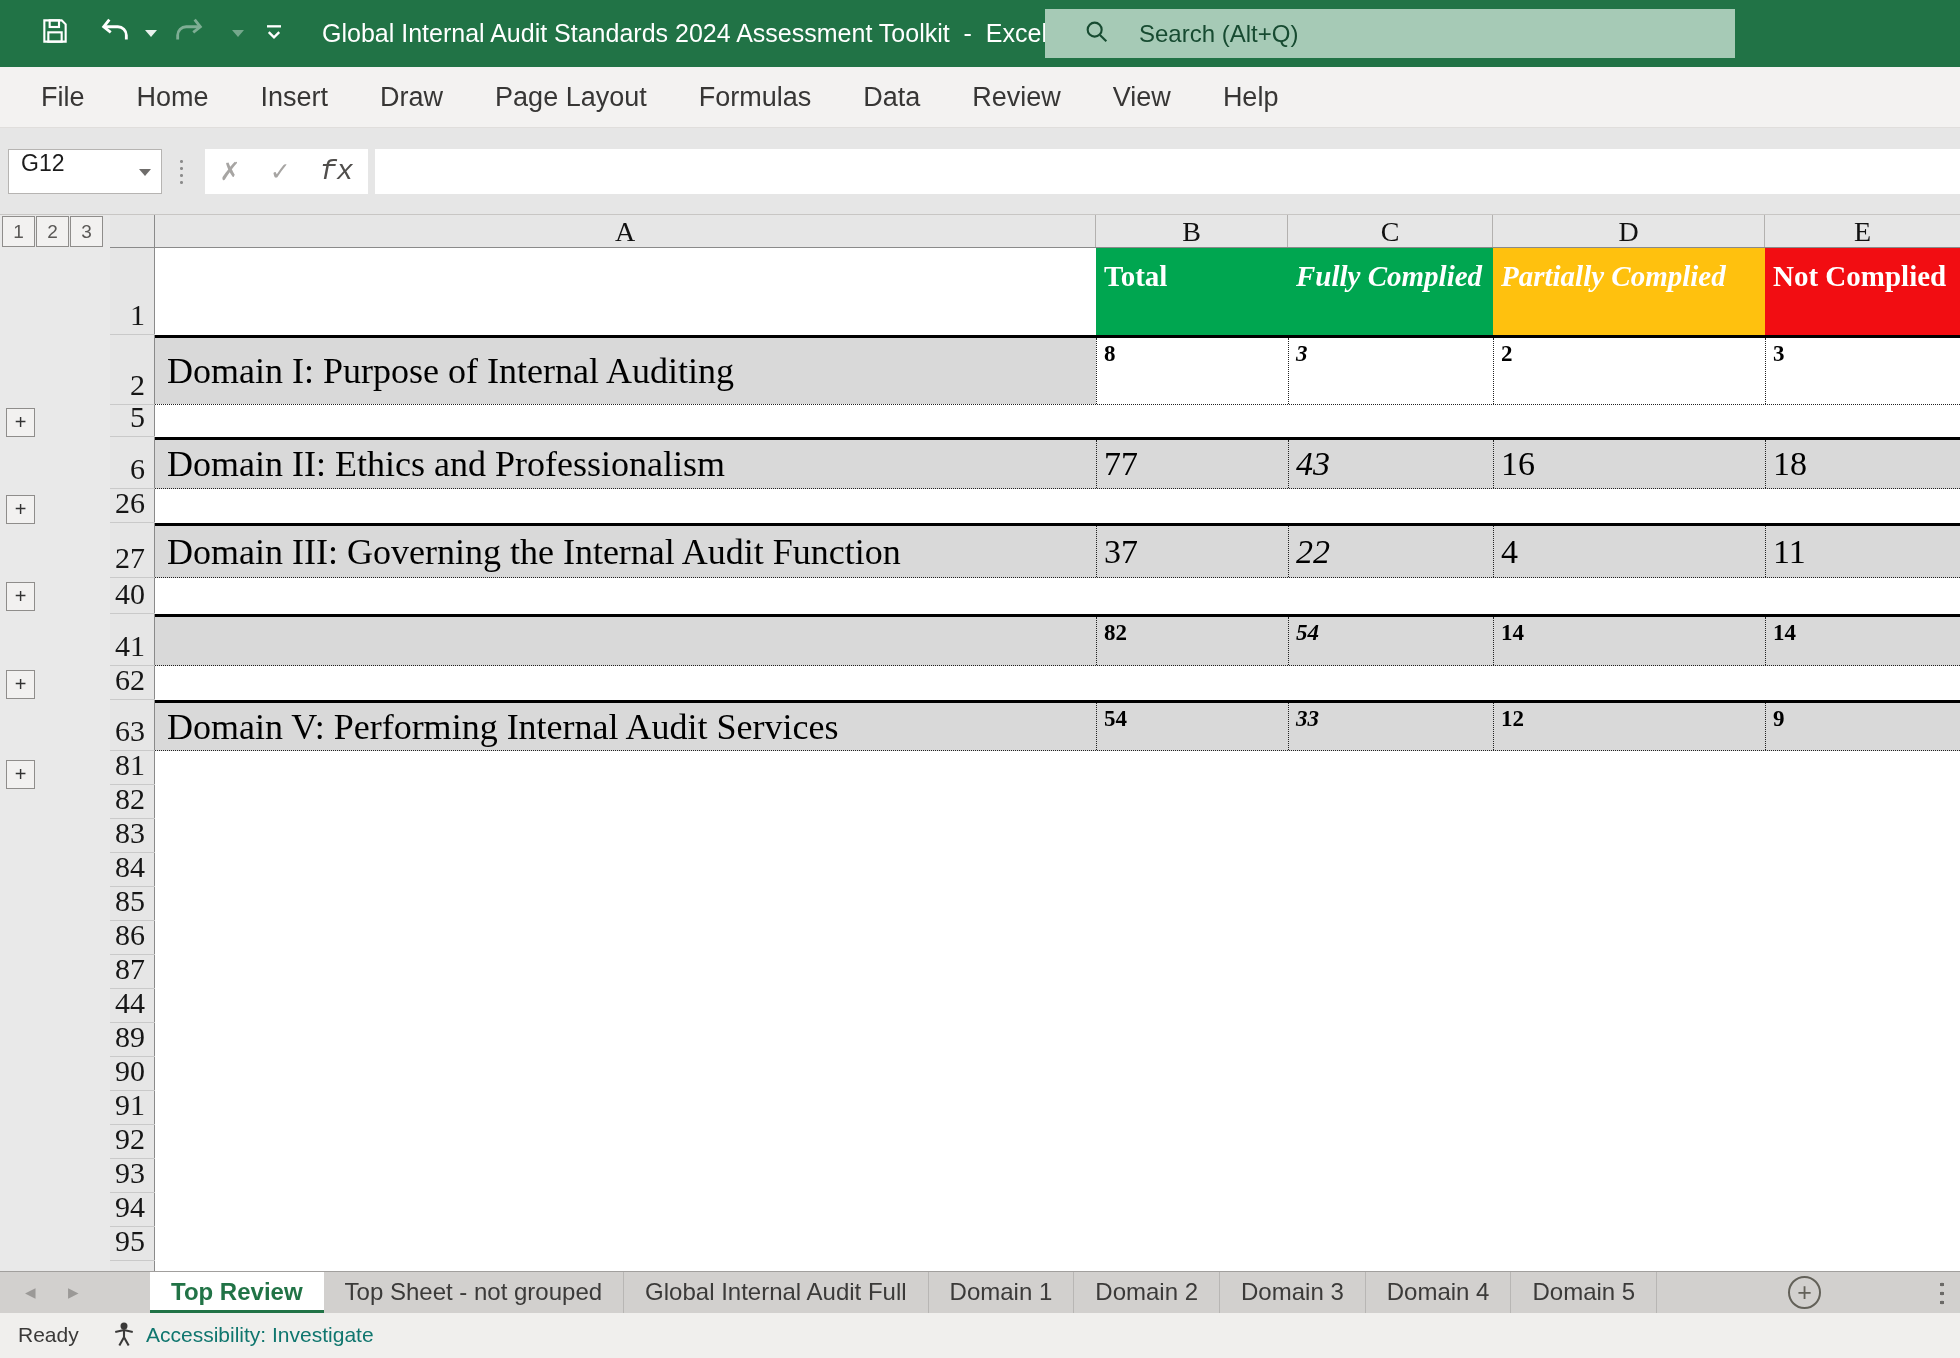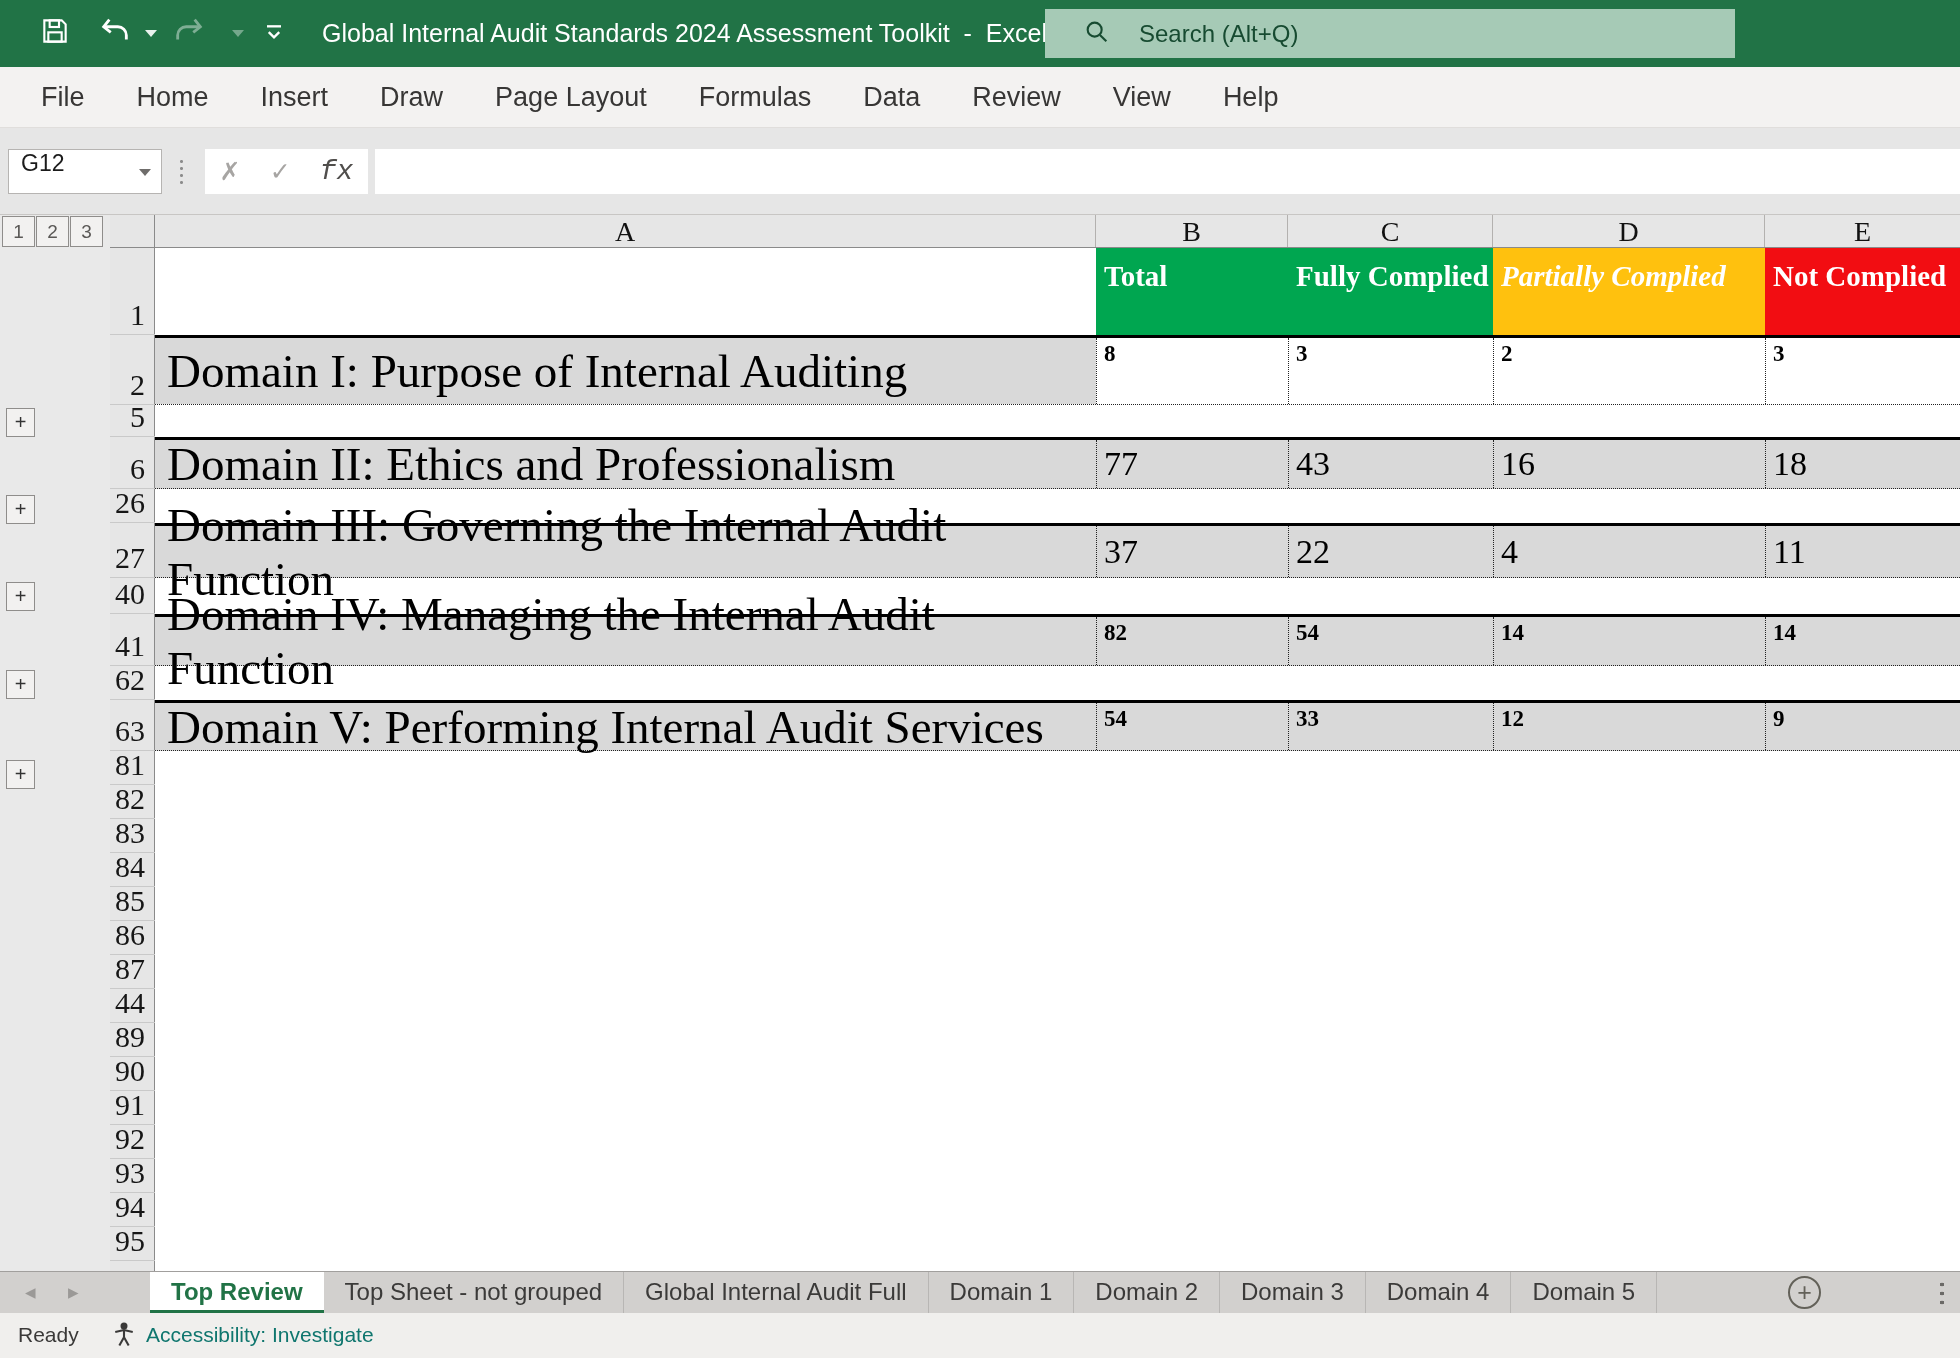--- a/index.html
+++ b/index.html
@@ -55,24 +55,24 @@
   .dband { border-top:3px solid #000; border-bottom:1px dotted #222; background:#d9d9d9; }
   #band-r1 { top:33px; height:87px; }
   #band-r2 { top:120px; height:70px; background:transparent; }
   #band-r6 { top:222px; height:52px; }
   #band-r27 { top:308px; height:55px; }
   #band-r41 { top:399px; height:52px; }
   #band-r63 { top:485px; height:51px; }
 
   .hcell { position:absolute; top:0; bottom:0; color:#fff; font-weight:700; font-family:"Liberation Serif",serif; font-size:29px; line-height:1.38; padding:8px 0 0 8px; }
   .bg-green { background:#00a650; } .bg-amber { background:#ffc10e;font-style:italic; } .bg-red { background:#f20d12; }
-  .cB { left:941px; width:192px; } .cC { left:1133px; width:205px; }
+  .cB { left:941px; width:192px; } .cC { left:1133px; width:205px;font-style:italic; }
   .cD { left:1338px; width:272px; } .cE { left:1610px; right:0; }
 
-  .alabel { position:absolute; left:0; top:0; bottom:0; width:941px; display:flex; align-items:center; padding-left:12px; font-family:"Liberation Serif",serif; font-size:47px; color:#000; }
+  .alabel { position:absolute; left:0; top:0; bottom:0; width:941px; display:flex; align-items:center; padding-left:12px; font-family:"Liberation Serif",serif; font-size:36px; color:#000; }
   #band-r2 .alabel { background:#d9d9d9; }
   .dcell { position:absolute; top:0; bottom:0; border-left:1px dotted #222; padding-left:7px; font-family:"Liberation Serif",serif; color:#000; }
   .v-sm { font-weight:700; font-size:23px; padding-top:3px; }
   .v-lg { font-size:34px; display:flex; align-items:center; }
 
   
   #tabbar { position:absolute; left:0; top:1271px; width:1960px; height:42px; background:#d2d0ce; border-top:1px solid #a19f9d; }
   .tabnav { position:absolute; top:8px; font-size:21px; color:#9b9997; }
   #tabs { position:absolute; left:150px; top:0; height:41px; display:flex; }
   .stab { height:41px; line-height:39px; padding:0 21px; font-size:24px; color:#3b3a39; border-right:1px solid #b8b6b4; white-space:nowrap; }
@@ -248,23 +248,20 @@
     <div class="alabel">
         <span>Domain III: Governing the Internal Audit Function</span>
       </div>
     <div class="dcell v-lg cB">37</div>
     <div class="dcell v-lg cC">22</div>
     <div class="dcell v-lg cD">4</div>
     <div class="dcell v-lg cE">11</div>
   </div>
 
   <div class="band dband" id="band-r41">
-    <div class="alabel">
-        <span>Domain IV: Managing the Internal Audit Function</span>
-      </div>
     <div class="dcell v-sm cB">82</div>
     <div class="dcell v-sm cC">54</div>
     <div class="dcell v-sm cD">14</div>
     <div class="dcell v-sm cE">14</div>
   </div>
 
   <div class="band dband" id="band-r63">
     <div class="alabel">
         <span>Domain V: Performing Internal Audit Services</span>
       </div>

